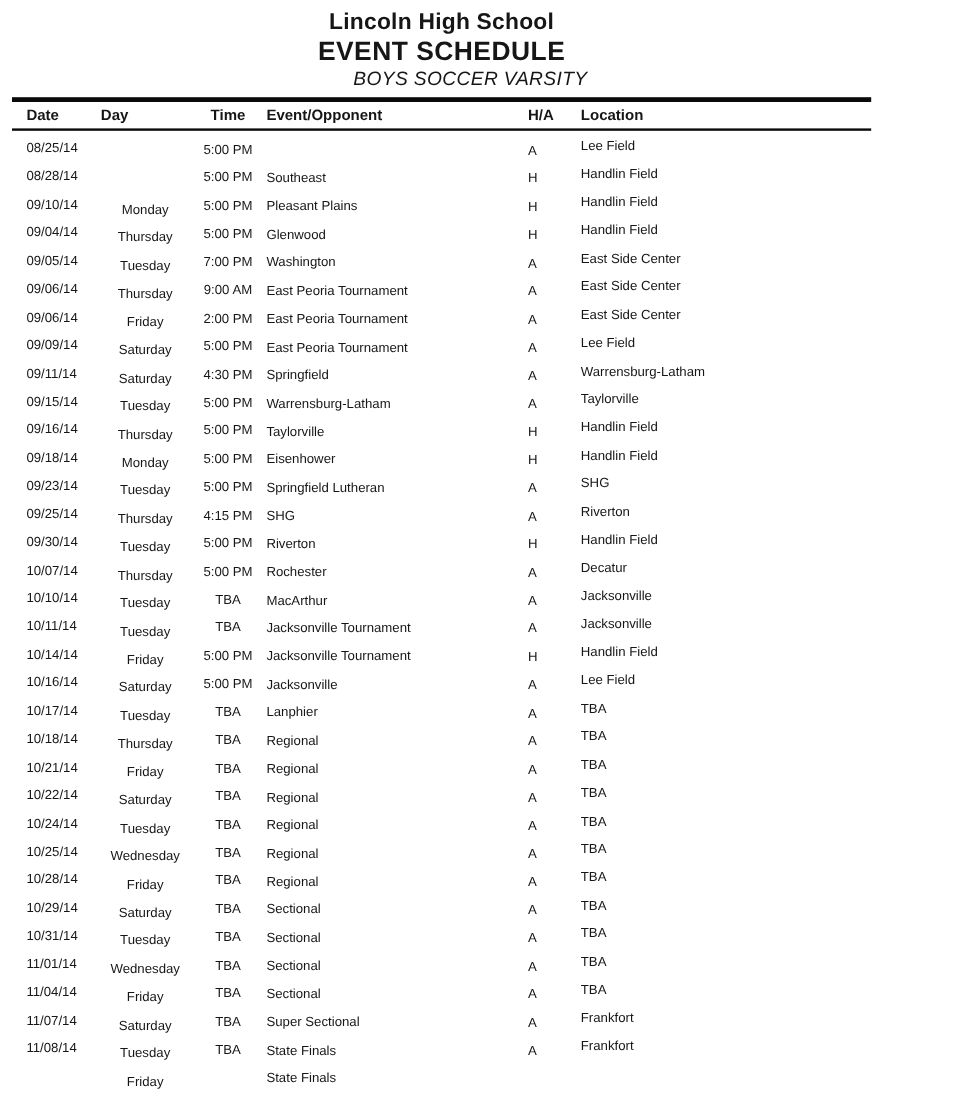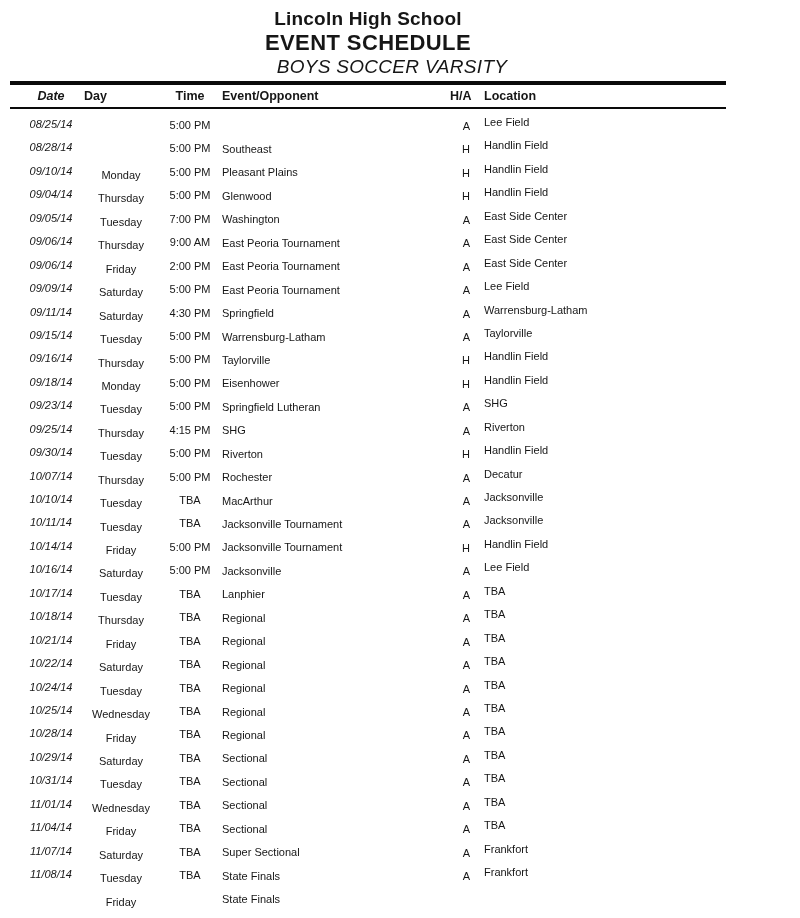--- a/index.html
+++ b/index.html
@@ -32,21 +32,21 @@
     line-height: 26px;
   }
   .season {
     margin-top: 17px;
     font-size: 13.5px;
     font-weight: bold;
     font-style: italic;
     line-height: 16px;
   }
   .team {
-    font-size: 19px;
+    font-size: 16px;
     font-style: italic;
     font-weight: 500;
     letter-spacing: 0.3px;
     line-height: 22px;
     margin-left: 48px;
   }
   
   .rule-thick {
     margin: 3px 10px 0 10px;
     height: 4px;
@@ -75,25 +75,25 @@
   }
   .tbody { padding-top: 6px; }
   .row { height: 23.45px; }
   .cell {
     font-size: 11px;
     line-height: 13px;
     white-space: nowrap;
     overflow: visible;
   }
   
-  .c-date { text-align: center; font-style: italic; }
+  .c-date { text-align: left; }
   .c-day  { text-align: center; }
   .c-time { text-align: center; }
   .c-event{ text-align: left; padding-left: 4px; }
-  .c-ha   { text-align: right; margin-left: 10px; }
+  .c-ha   { text-align: left; }
   .c-loc  { text-align: left; padding-left: 14px; }
   
   .thead .c-day { text-align: left; padding-left: 4px; }
   
   .row .c-date { transform: translateY(3px); }
   .row .c-day  { transform: translateY(6px); margin-top: 48px; }
   .row .c-time { transform: translateY(4px); }
   .row .c-event{ transform: translateY(1px); margin-top: 27px; }
   .row .c-ha   { transform: translateY(5px); }
   .row .c-loc  { transform: translateY(1px); }

